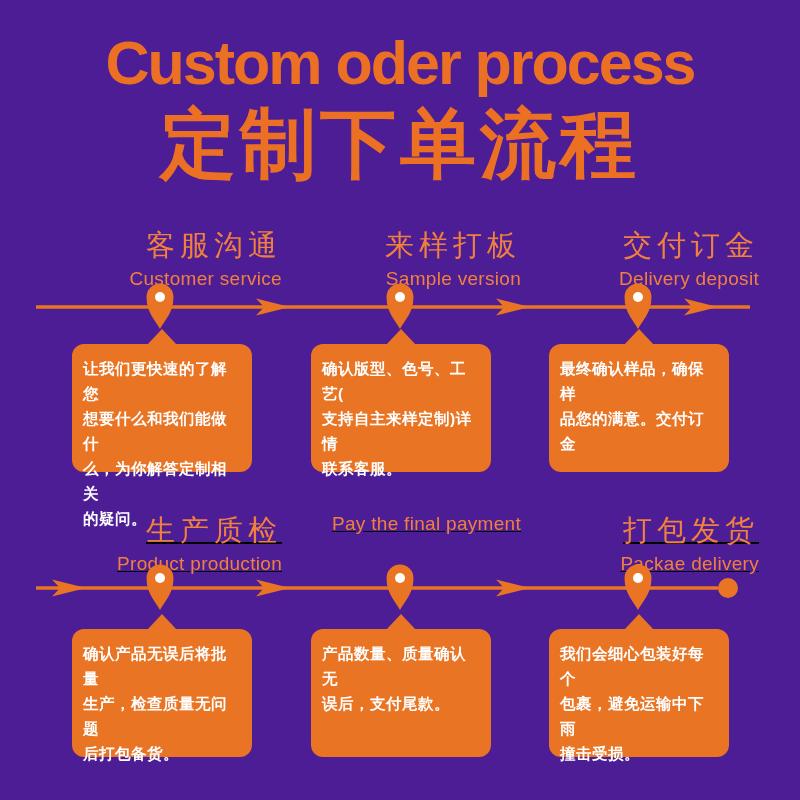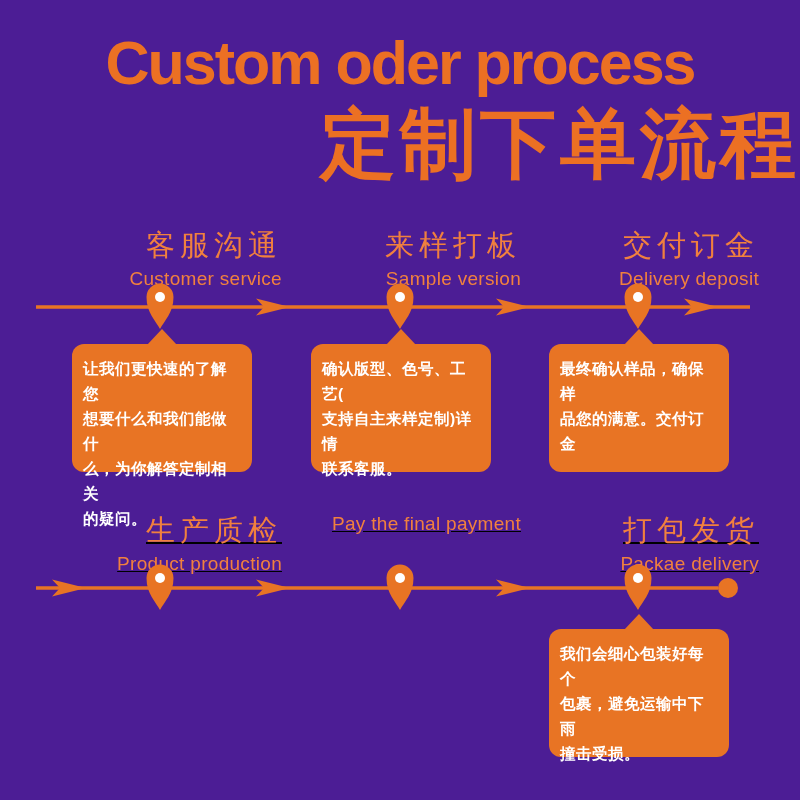--- a/index.html
+++ b/index.html
@@ -6,21 +6,21 @@
   .canvas {
     position:relative; width:800px; height:800px; background:#4c1d95;
     font-family:"Liberation Sans", sans-serif; overflow:hidden;
   }
   .title-en {
     position:absolute; top:28px; left:0; width:100%; text-align:center;
     font-size:61px; font-weight:900; letter-spacing:-2px;
     color:var(--accent-title);
   }
   .title-zh {
-    position:absolute; top:94px; left:0; width:100%; text-align:right;
+    position:absolute; top:94px; left:0; width:100%; text-align:center;
     font-size:76px; font-weight:700; letter-spacing:4px;
     font-family:"Liberation Serif", serif;
     color:var(--accent-title);
   }
   .step-head { position:absolute; width:240px; text-align:right; }
   .step-zh { font-size:29px; font-weight:500; letter-spacing:5px; color:var(--accent-soft); }
   .step-en { font-size:19px; margin-top:2px; letter-spacing:0.3px; color:var(--accent-soft); }
   .col1 { left:42px; } .col2 { left:281px; } .col3 { left:519px; }
   .heads-r1 { top:226px; } .heads-r2 { top:511px;text-decoration:underline; }
 
@@ -116,19 +116,28 @@
     <polygon class="arrow" points="496,20.5 530,29 496,37.5 504,29"></polygon>
     <circle class="end-dot" cx="728" cy="29" r="10"></circle>
     <path class="pin-body" d="M160 51 C156 43 146.5 35 146.5 19 A13.5 13.5 0 1 1 173.5 19 C173.5 35 164 43 160 51 Z"></path>
     <circle class="pin-hole" cx="160" cy="19" r="5"></circle>
     <path class="pin-body" d="M400 51 C396 43 386.5 35 386.5 19 A13.5 13.5 0 1 1 413.5 19 C413.5 35 404 43 400 51 Z"></path>
     <circle class="pin-hole" cx="400" cy="19" r="5"></circle>
     <path class="pin-body" d="M638 51 C634 43 624.5 35 624.5 19 A13.5 13.5 0 1 1 651.5 19 C651.5 35 642 43 638 51 Z"></path>
     <circle class="pin-hole" cx="638" cy="19" r="5"></circle>
   </svg>
 
+  <div class="bubble bubs-r2 bub1">
+    <div class="bubble-text">确认产品无误后将批量
+生产，检查质量无问题
+后打包备货。</div>
+  </div>
+  <div class="bubble bubs-r2 bub2">
+    <div class="bubble-text">产品数量、质量确认无
+误后，支付尾款。</div>
+  </div>
   <div class="bubble bubs-r2 bub3">
     <div class="bubble-text">我们会细心包装好每个
 包裹，避免运输中下雨
 撞击受损。</div>
   </div>
 
 </div>
 
 </body></html>

